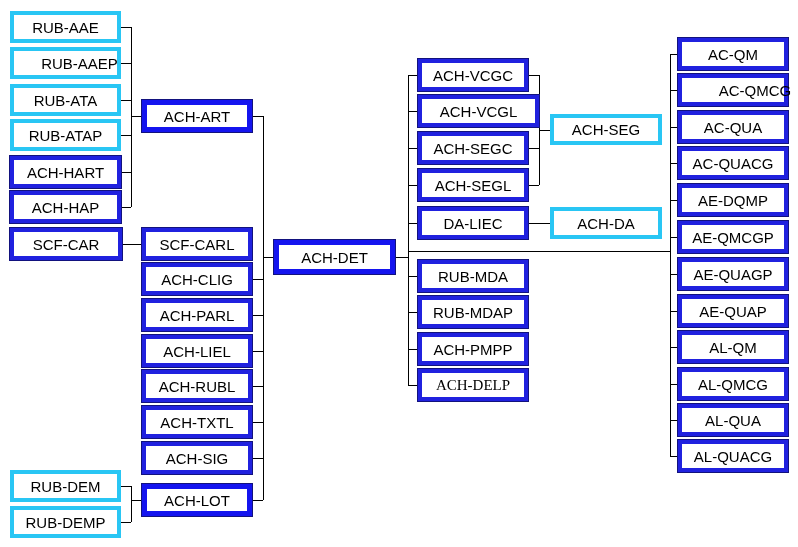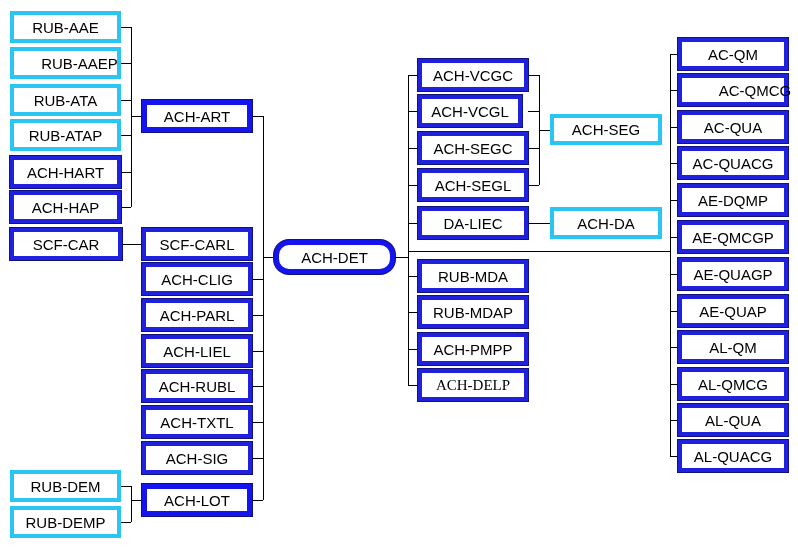--- a/index.html
+++ b/index.html
@@ -144,27 +144,27 @@
     </div>
     <div class="node blue" style="left: 142px; top: 406px; width: 110px; height: 32px;">
       <span>ACH-TXTL</span>
     </div>
     <div class="node blue" style="left: 142px; top: 442px; width: 110px; height: 32px;">
       <span>ACH-SIG</span>
     </div>
     <div class="node blue-strong" style="left: 142px; top: 484px; width: 110px; height: 32px;">
       <span>ACH-LOT</span>
     </div>
-    <div class="node blue-strong" style="left: 274px; top: 240px; width: 121px; height: 34px; border-radius: 15px;">
+    <div class="node blue-strong" style="left: 274px; top: 240px; width: 121px; height: 34px;">
       <span>ACH-DET</span>
     </div>
     <div class="node blue" style="left: 418px; top: 59px; width: 110px; height: 32px;">
       <span>ACH-VCGC</span>
     </div>
-    <div class="node blue" style="left: 418px; top: 95px; width: 104px; height: 32px;">
+    <div class="node blue" style="left: 418px; top: 95px; width: 121px; height: 32px;">
       <span>ACH-VCGL</span>
     </div>
     <div class="node blue" style="left: 418px; top: 132px; width: 110px; height: 32px;">
       <span>ACH-SEGC</span>
     </div>
     <div class="node blue" style="left: 418px; top: 169px; width: 110px; height: 32px;">
       <span>ACH-SEGL</span>
     </div>
     <div class="node blue" style="left: 418px; top: 207px; width: 110px; height: 32px;">
       <span>DA-LIEC</span>

